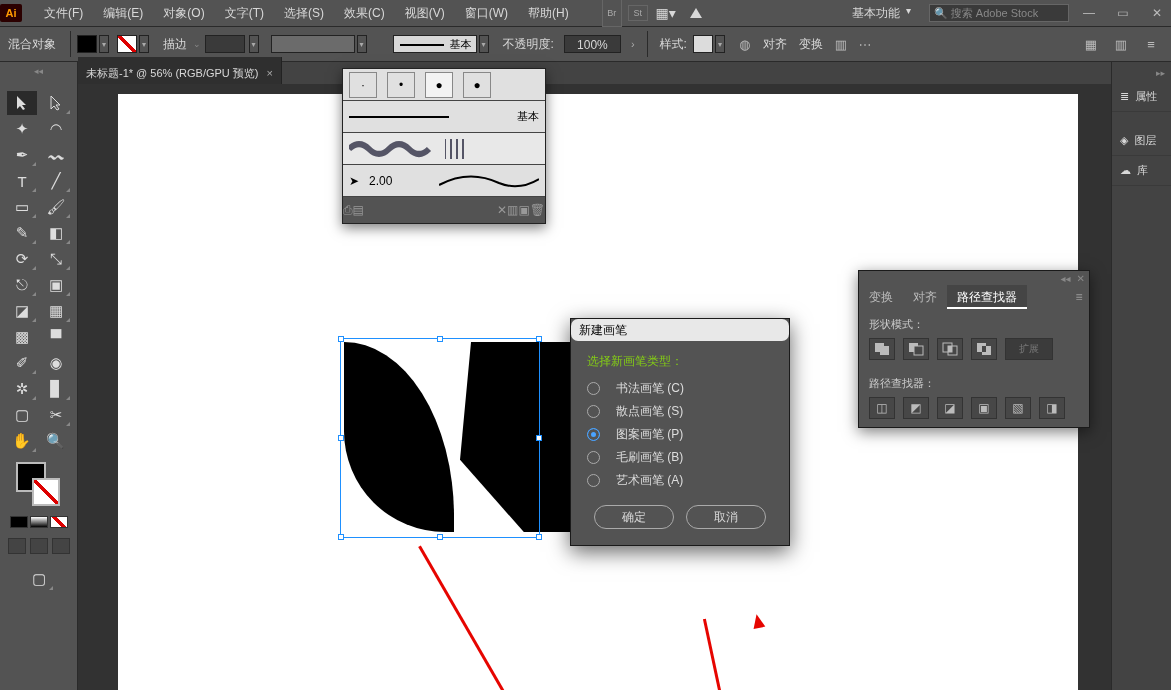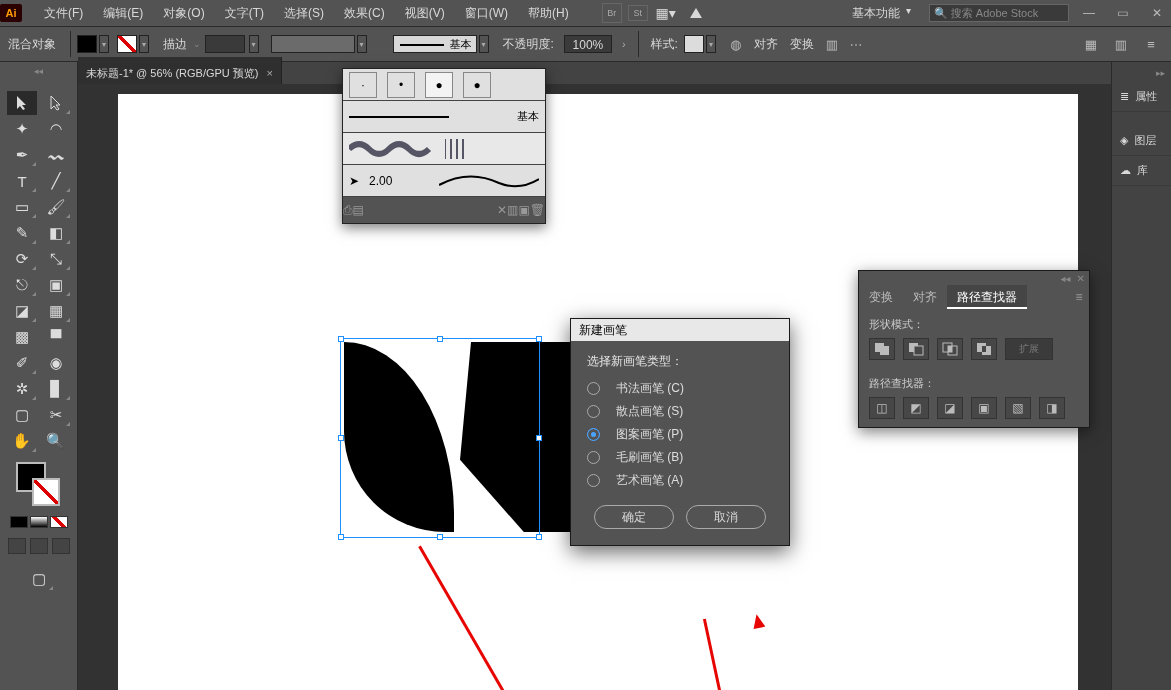--- a/index.html
+++ b/index.html
@@ -18,21 +18,21 @@
   .win-btn { width: 28px; height: 18px; margin-left: 6px; display: flex; align-items: center; justify-content: center; color: #bbb; font-size: 12px; }
 
   
   .ctrlbar { height: 36px; background: #535353; border-top: 1px solid #2a2a2a; border-bottom: 1px solid #2a2a2a; display: flex; align-items: center; padding: 0 8px; }
   .ctrlbar .lbl { margin-right: 8px; }
   .swatch { width: 20px; height: 18px; border: 1px solid #222; margin-right: 2px; }
   .dd { width: 10px; height: 18px; background: #535353; border: 1px solid #222; margin-right: 8px; display:flex;align-items:center;justify-content:center;font-size:8px;color:#aaa; }
   .strokew { width: 40px; height: 18px; background: #3a3a3a; border: 1px solid #222; text-align: center; line-height: 18px; margin: 0 4px; }
   .brush-line { width: 84px; height: 18px; background: #d8d8d8; border: 1px solid #222; display: flex; align-items: center; justify-content: flex-end; font-size: 11px; color: #000; padding-right: 4px; margin-left: 18px; margin-right: 2px; position: relative; }
   .brush-line::before { content:""; position:absolute; left:6px; top:8px; width:44px; height:2px; background:#000; }
-  .opacity-box { width: 48px; height: 18px; background: #3a3a3a; border: 1px solid #222; text-align: center; line-height: 18px; margin: 0 4px; }
+  .opacity-box { width: 57px; height: 18px; background: #3a3a3a; border: 1px solid #222; text-align: center; line-height: 18px; margin: 0 4px; }
   .ctrlbar .sep { width: 1px; height: 26px; background: #2a2a2a; margin: 0 6px; }
   .style-rect { width: 84px; height: 18px; background: #6b6b6b; margin-left: 4px; margin-right: 2px; border: 1px solid #222; }
   .ctrlbar .txt { padding: 0 6px; }
   .ctrlbar .iconlet { width: 18px; height: 18px; margin: 0 3px; display:flex;align-items:center;justify-content:center; color:#bbb; font-size:13px;}
   .ctrlbar .rspacer{flex:1;}
   .quick-icons{display:flex;gap:6px;align-items:center;}
 
   
   .dock-left { position: absolute; left: 0; top: 62px; width: 78px; bottom: 0; background: #535353; border-right: 1px solid #2a2a2a; padding: 4px 0; }
   .tab-strip { position: absolute; left: 78px; top: 62px; right: 0; height: 22px; background: #434343; display: flex; align-items: center; }
@@ -88,23 +88,23 @@
   .brushes-panel .row.dots span{width:28px;height:26px;border:1px solid #888;display:flex;align-items:center;justify-content:center;background:#e0e0e0;}
   .brushes-panel .row.basic::before{content:"";width:100px;height:2px;background:#000;}
   .brushes-panel .row.basic .lab{position:absolute;right:6px;font-size:11px;}
   .brushes-panel .row.tex{background:#e8e8e8;}
   .brushes-panel .row.pt{display:flex;align-items:center;gap:10px;}
   .brushes-panel .foot { height:26px; background:#535353; display:flex; align-items:center; justify-content:space-around; }
   .brushes-panel .foot span{color:#999;font-size:12px;}
 
   
   .dialog { position:absolute; left:570px; top:318px; width:220px; background:#535353; border:1px solid #1a1a1a; z-index:60; box-shadow:0 6px 20px rgba(0,0,0,.6); }
-  .dialog .titlebar { height:22px; background:#e8e8e8; color:#000; font-size:12px; padding:0 8px; display:flex; align-items:center; }
+  .dialog .titlebar { height:22px; background:#e8e8e8; color:#000; font-size:12px; padding:0 8px; display:flex; align-items:center;border-radius:7px; }
   .dialog .body { padding:12px 16px 16px; }
-  .dialog .grp-lbl{ margin-bottom:10px; color:#e5e5e5; }
+  .dialog .grp-lbl{ margin-bottom:10px; color:#84cc16; }
   .dialog label{ display:flex; align-items:center; gap:16px; margin:6px 0; color:#ddd; cursor:pointer; }
   .dialog input[type=radio]{ appearance:none; width:13px;height:13px;border-radius:50%;border:1px solid #aaa; position:relative; }
   .dialog input[type=radio]:checked{ border-color:#4aa3ff; background:#4aa3ff; box-shadow:inset 0 0 0 3px #535353; }
   .dialog .btnrow{ display:flex; gap:12px; justify-content:center; margin-top:16px; }
   .dialog .btn { width:80px; height:24px; border:1px solid #aaa; border-radius:12px; display:flex;align-items:center;justify-content:center; cursor:pointer; }
 
   
   .pf-panel { position:absolute; left:858px; top:270px; width:232px; background:#535353; border:1px solid #1a1a1a; z-index:55; box-shadow:0 4px 14px rgba(0,0,0,.5); }
   .pf-panel .tb { height:14px; display:flex; justify-content:flex-end; align-items:center; padding-right:4px; gap:6px; color:#888; font-size:10px; }
   .pf-panel .tabs { display:flex; height:24px; }
@@ -130,21 +130,21 @@
   <div class="mi">文件(F)</div>
   <div class="mi">编辑(E)</div>
   <div class="mi">对象(O)</div>
   <div class="mi">文字(T)</div>
   <div class="mi">选择(S)</div>
   <div class="mi">效果(C)</div>
   <div class="mi">视图(V)</div>
   <div class="mi">窗口(W)</div>
   <div class="mi">帮助(H)</div>
   <div style="width:20px"></div>
-  <div class="iconbtn" style="border:1px solid #666;width:20px;height:20px;font-size:9px;">Br</div>
+  <div class="iconbtn" style="border:1px solid #666;width:20px;height:28px;font-size:9px;">Br</div>
   <div class="iconbtn" style="border:1px solid #666;width:20px;height:16px;font-size:9px;">St</div>
   <div class="iconbtn layout-icon">▦▾</div>
   <div class="iconbtn layout-icon">
       <svg width="16" height="14">
         <path d="M2 12 L8 2 L14 12" fill="#d8d8d8"></path>
       </svg>
     </div>
   <div class="spacer"></div>
   <div class="ws">
       <span>基本功能</span>

